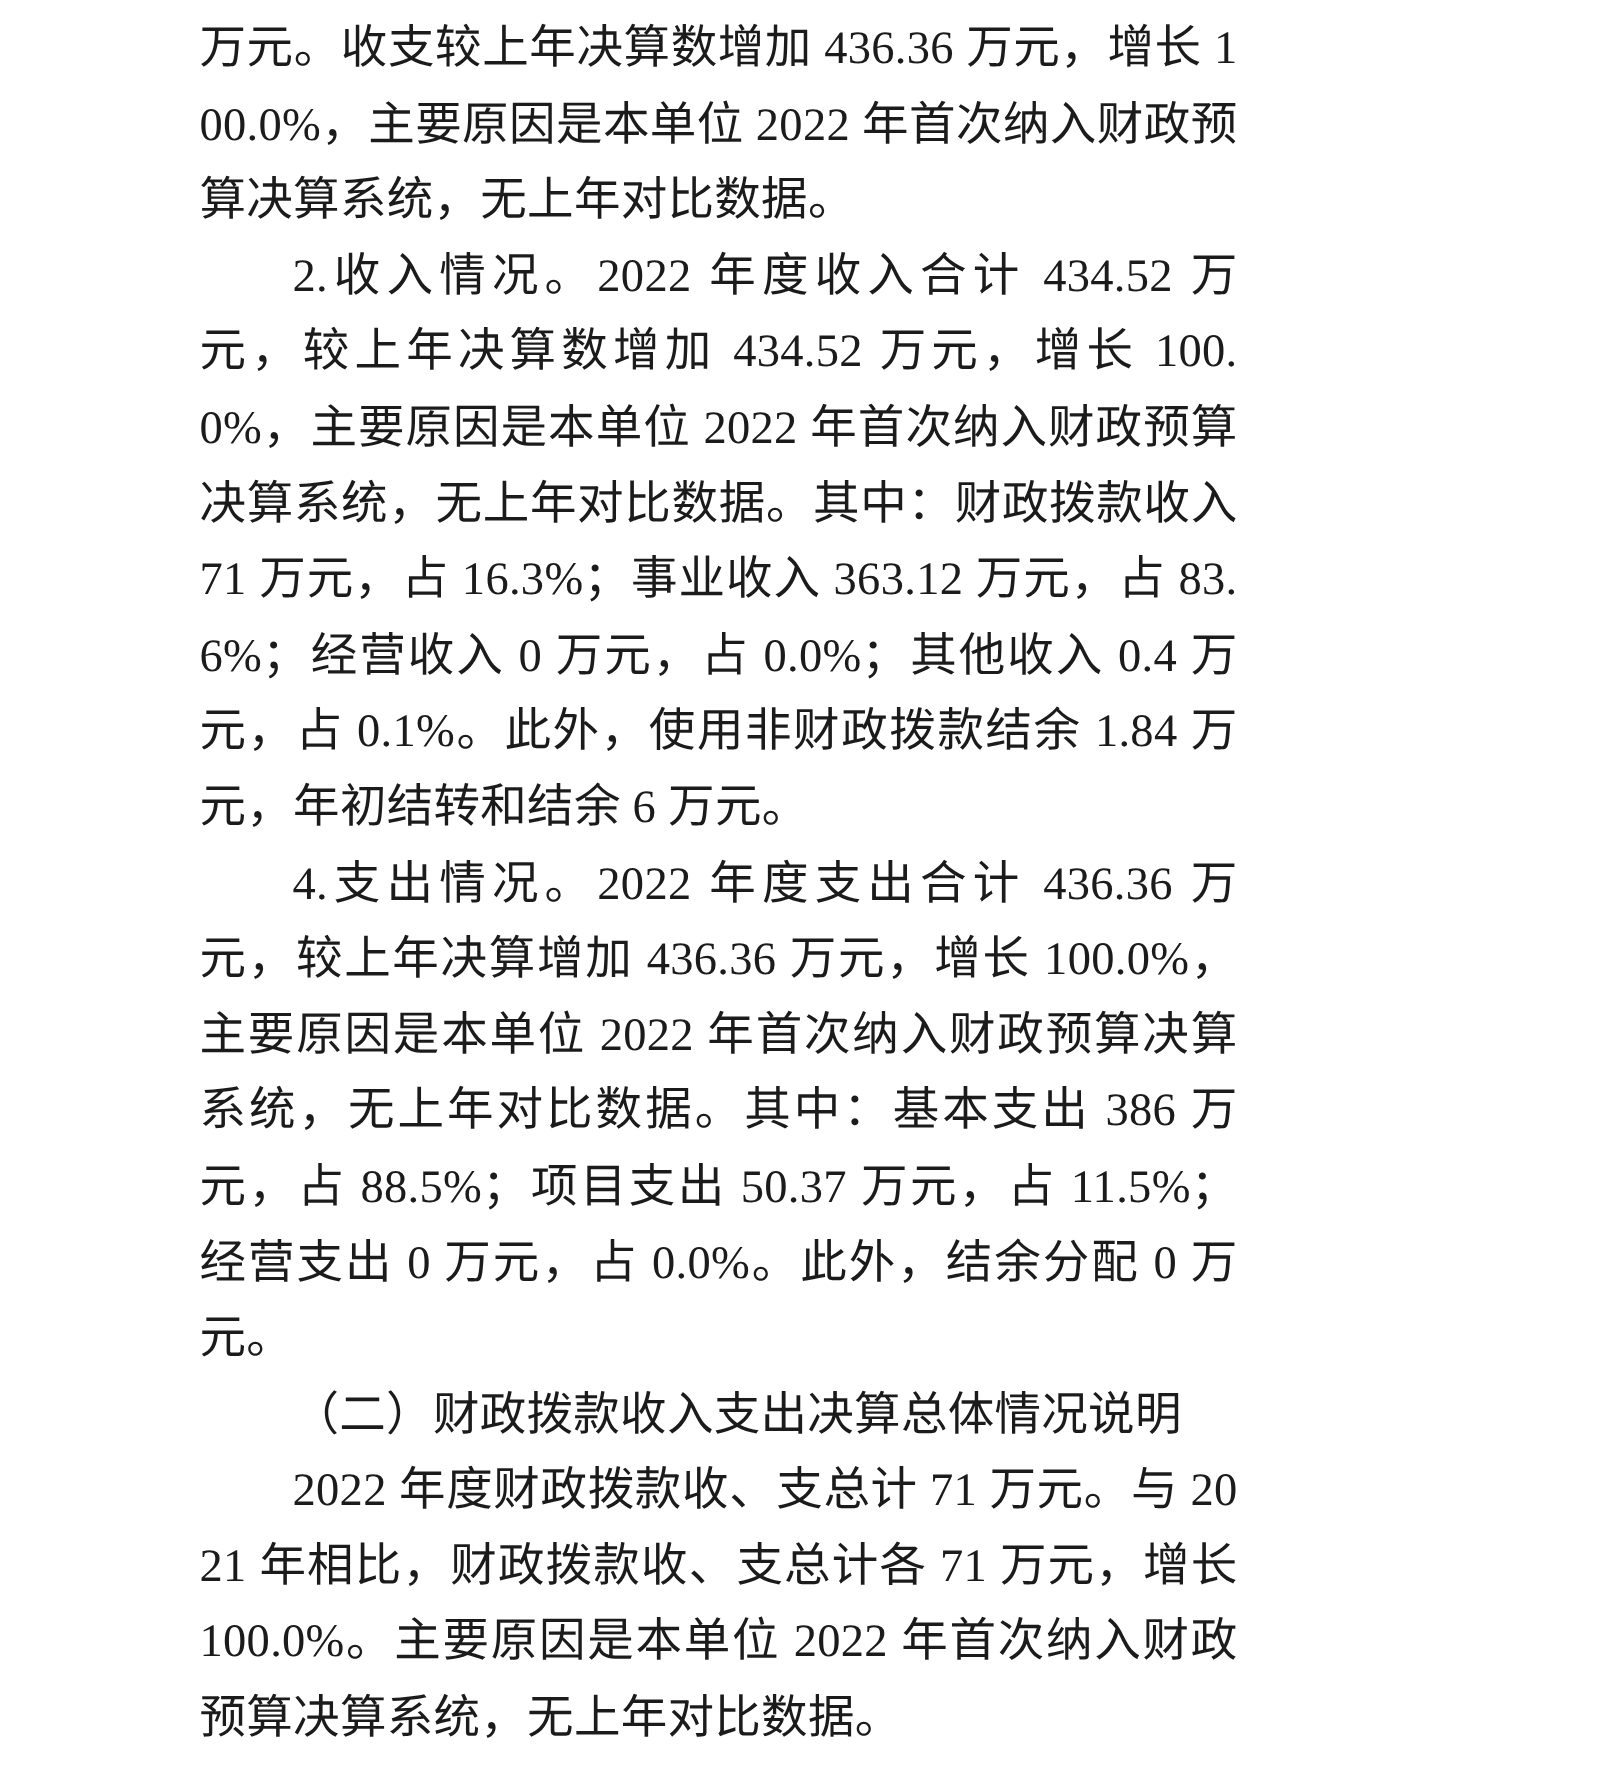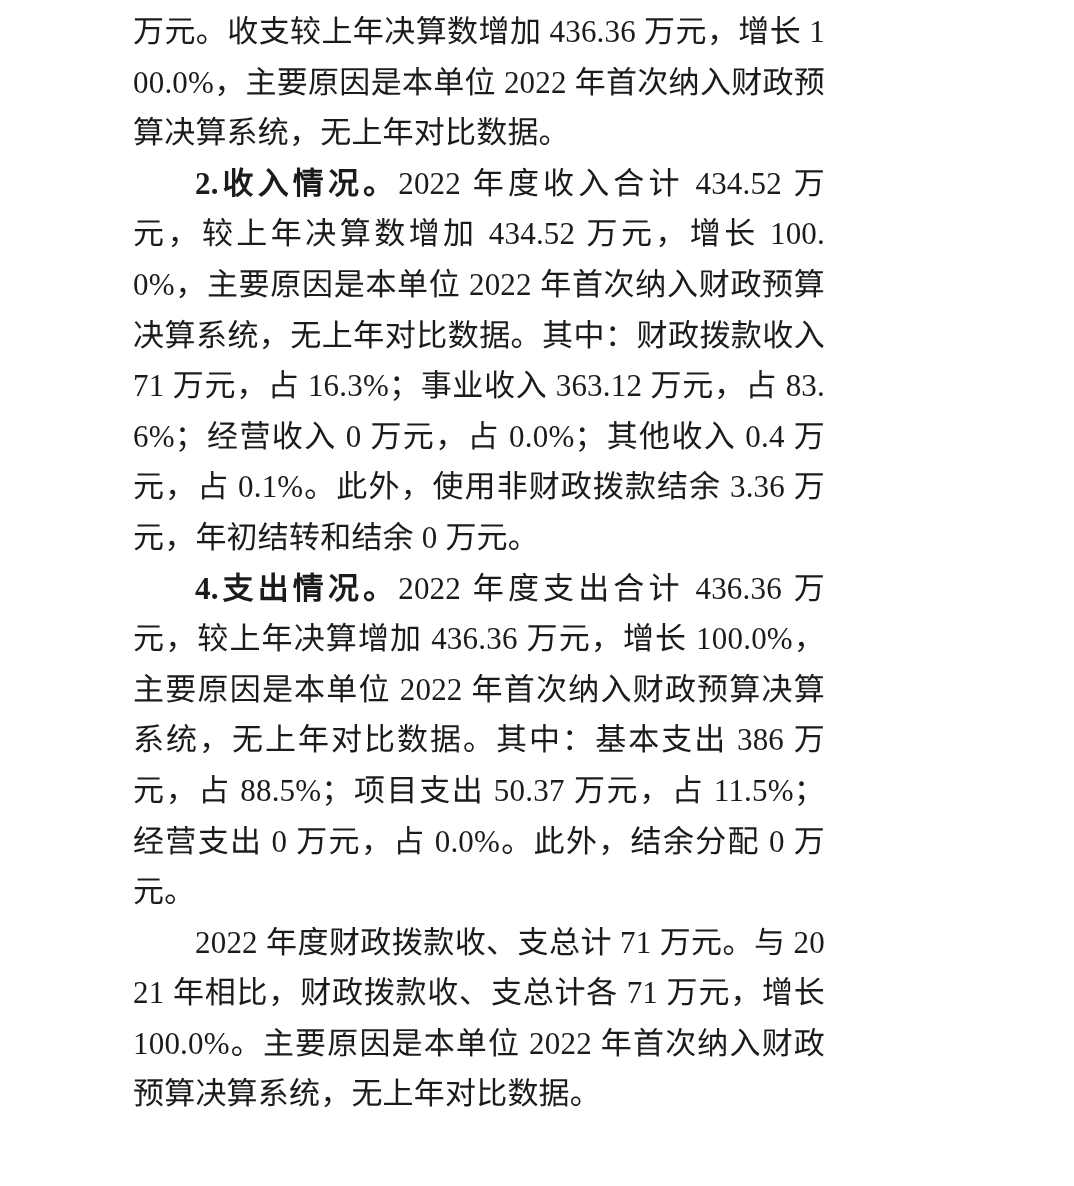--- a/index.html
+++ b/index.html
@@ -23,26 +23,27 @@
     line-height: 50.6px;
     color: #1b1b1b;
     text-align: justify;
     letter-spacing: 0.2px;
     word-break: break-all;
   }
   .para.indent {
     text-indent: 2em;
   }
   .run.bold {
-    font-weight: bold;
+    font-weight: normal;
   }
 </style>
 </head>
 <body>
 
 <div class="page">
   <div id="content" style="color: rgb(27, 27, 27);">
       <p class="para"><span class="run">万元。收支较上年决算数增加 436.36 万元，增长 100.0%，主要原因是本单位 2022 年首次纳入财政预算决算系统，无上年对比数据。</span></p>
-      <p class="para indent"><span class="run bold">2.收入情况。</span><span class="run">2022 年度收入合计 434.52 万元，较上年决算数增加 434.52 万元，增长 100.0%，主要原因是本单位 2022 年首次纳入财政预算决算系统，无上年对比数据。其中：财政拨款收入 71 万元，占 16.3%；事业收入 363.12 万元，占 83.6%；经营收入 0 万元，占 0.0%；其他收入 0.4 万元，占 0.1%。此外，使用非财政拨款结余 3.36 万元，年初结转和结余 0 万元。</span></p>
+      <p class="para indent"><span class="run bold">2.收入情况。</span><span class="run">2022 年度收入合计 434.52 万元，较上年决算数增加 434.52 万元，增长 100.0%，主要原因是本单位 2022 年首次纳入财政预算决算系统，无上年对比数据。其中：财政拨款收入 71 万元，占 16.3%；事业收入 363.12 万元，占 83.6%；经营收入 0 万元，占 0.0%；其他收入 0.4 万元，占 0.1%。此外，使用非财政拨款结余 1.84 万元，年初结转和结余 6 万元。</span></p>
       <p class="para indent"><span class="run bold">4.支出情况。</span><span class="run">2022 年度支出合计 436.36 万元，较上年决算增加 436.36 万元，增长 100.0%，主要原因是本单位 2022 年首次纳入财政预算决算系统，无上年对比数据。其中：基本支出 386 万元，占 88.5%；项目支出 50.37 万元，占 11.5%；经营支出 0 万元，占 0.0%。此外，结余分配 0 万元。</span></p>
+      <p class="para indent"><span class="run bold">（二）财政拨款收入支出决算总体情况说明</span></p>
       <p class="para indent"><span class="run">2022 年度财政拨款收、支总计 71 万元。与 2021 年相比，财政拨款收、支总计各 71 万元，增长 100.0%。主要原因是本单位 2022 年首次纳入财政预算决算系统，无上年对比数据。</span></p>
     </div>
 </div>
 
 </body></html>

